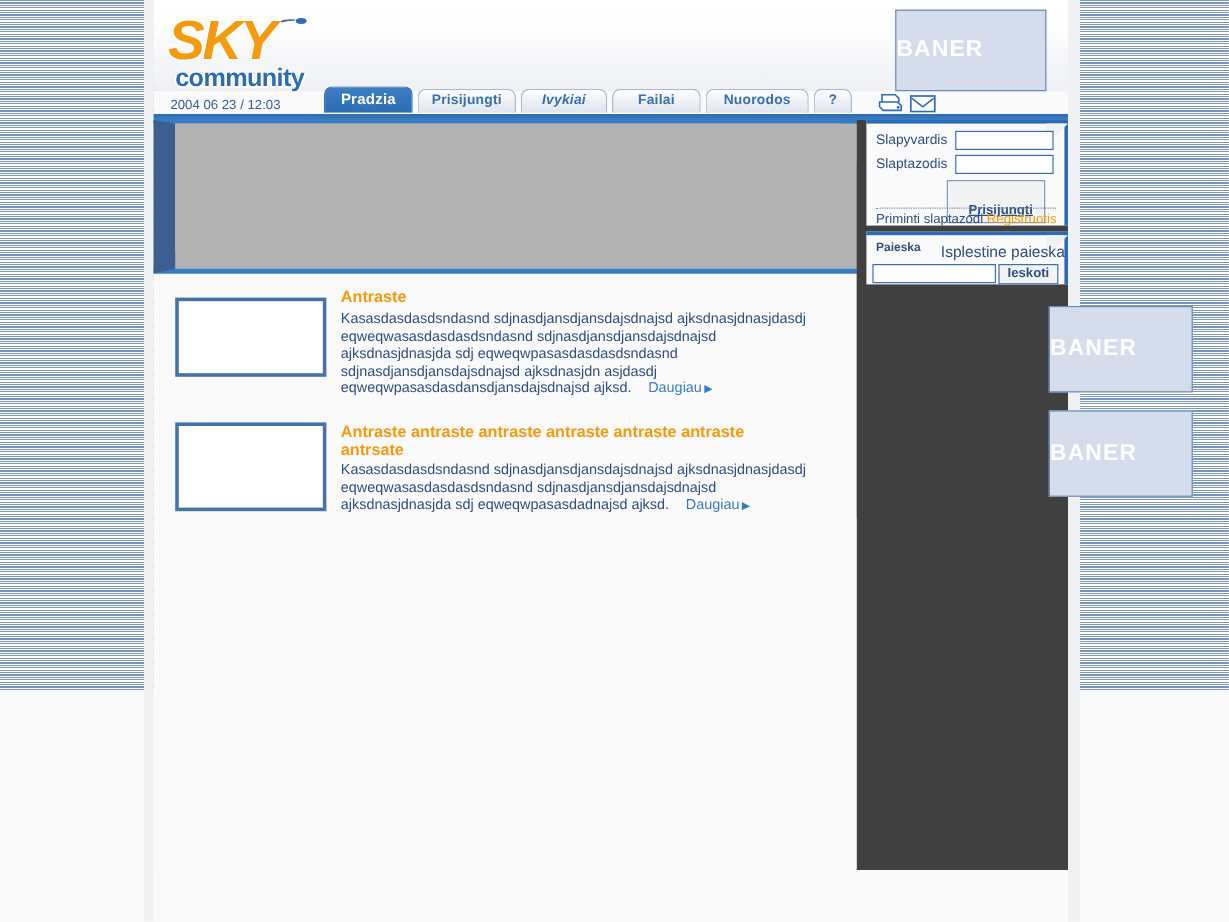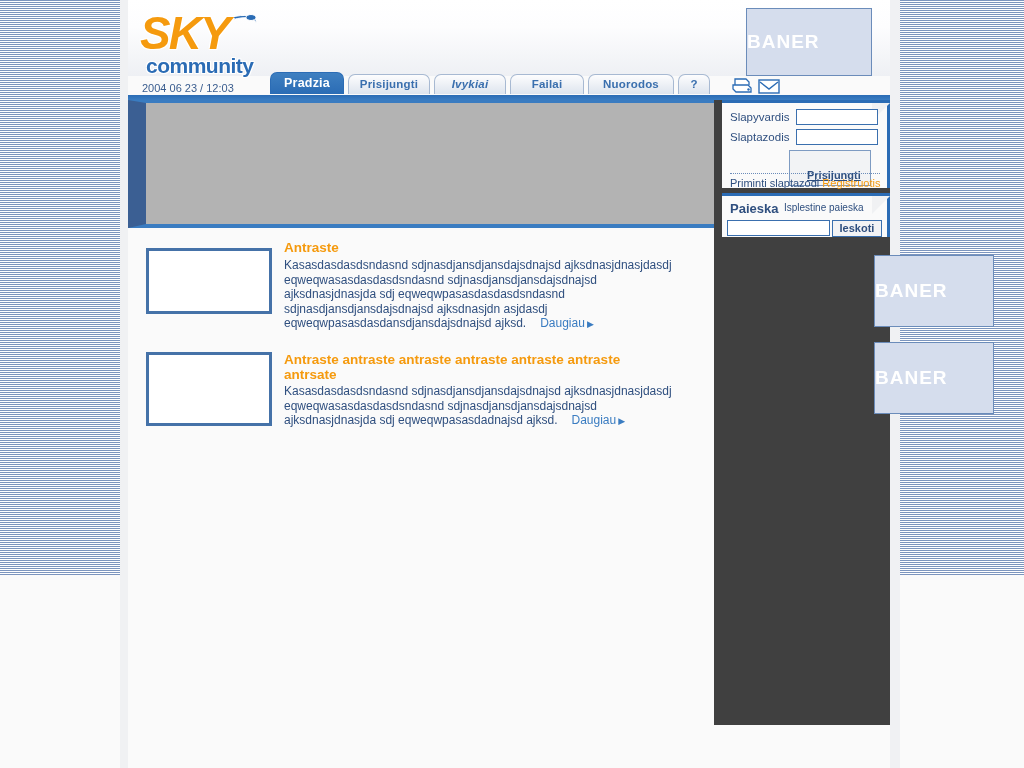--- a/index.html
+++ b/index.html
@@ -336,28 +336,28 @@
   #search-corner {
     position: absolute;
     left: 150px; top: 0px;
     width: 0; height: 0;
     border-left: 18px solid #f0f1f3;
     border-bottom: 18px solid transparent;
   }
   #search-title {
     position: absolute;
     left: 8px; top: 5px;
+    font-size: 10px;
+    font-weight: bold;
+    color: #2f4f7f;
+  }
+  #adv-search {
+    position: absolute;
+    left: 62px; top: 6px;
     font-size: 13px;
-    font-weight: bold;
-    color: #2f4f7f;
-  }
-  #adv-search {
-    position: absolute;
-    left: 62px; top: 6px;
-    font-size: 10px;
     color: #2f4f7f;
     text-decoration: none;
     white-space: nowrap;
   }
   #search-input {
     position: absolute;
     left: 5px; top: 24px;
     width: 103px; height: 16px;
     border: 1px solid #3a6fae;
     background: #ffffff;

